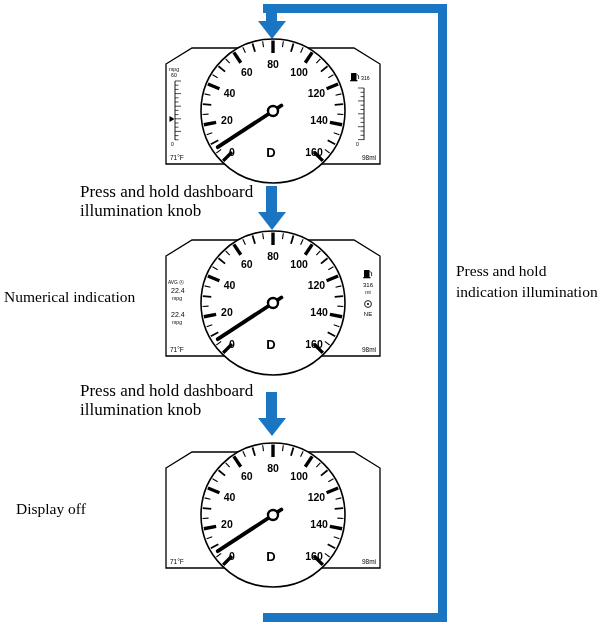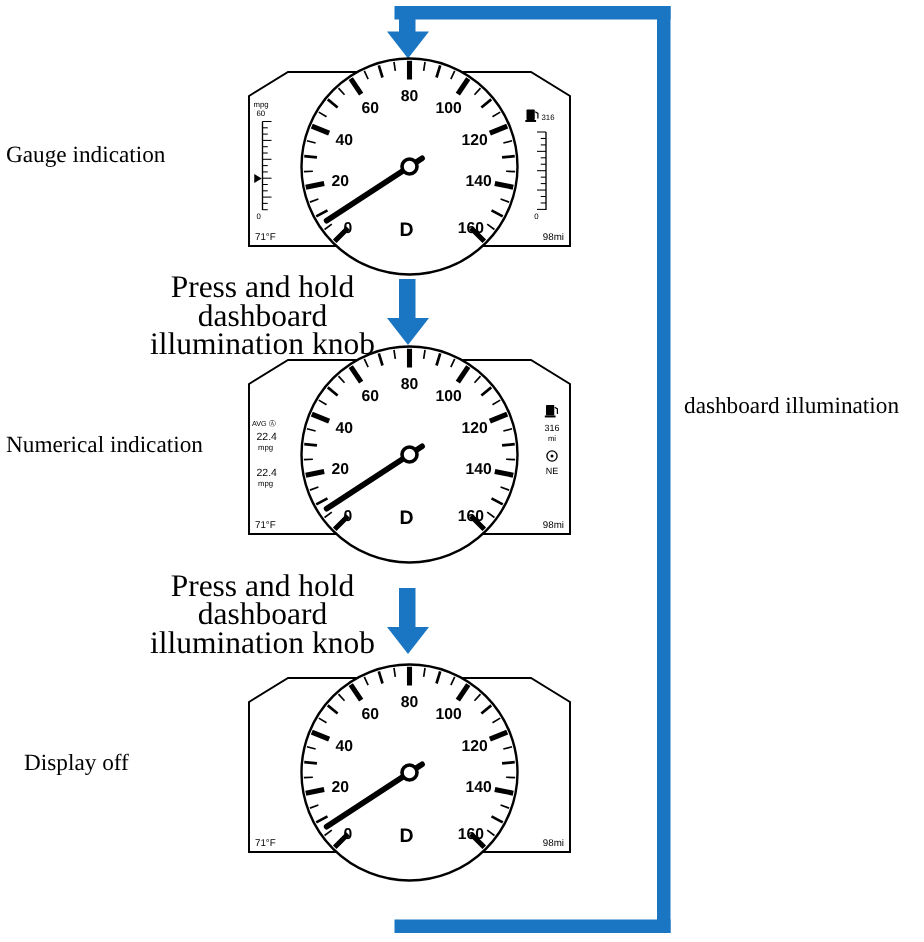--- a/index.html
+++ b/index.html
@@ -1,41 +1,40 @@
 <!DOCTYPE html>
 <html><head>
 <meta charset="utf-8">
 <style>
   html,body{margin:0;padding:0;background:#fff;}
   #stage{
     position:relative;width:616px;height:628px;background:#fff;
     font-family:"Liberation Serif",serif;color:#000;overflow:hidden;
   }
   .state-label{position:absolute;font-size:15.5px;white-space:nowrap;}
-  .trans-text{position:absolute;text-align:center;font-size:21px;line-height:19px;}
+  .trans-text{position:absolute;font-size:17px;line-height:19px;}
   .loop-text{position:absolute;font-size:15.5px;line-height:21px;}
   .bar{position:absolute;}
   .ahead{position:absolute;width:0;height:0;
     border-left:14px solid transparent;border-right:14px solid transparent;
     border-top:18px solid #1a76c2;}
   svg.cluster{position:absolute;overflow:visible;}
   svg.cluster text{fill:#000;font-family:"Liberation Sans",sans-serif;}
 </style>
 </head>
 <body>
 
 <div id="stage">
 
   <div class="bar ablue" style="left: 263px; top: 4px; width: 184px; height: 9px; background: rgb(26, 118, 194);"></div>
   <div class="bar ablue" style="left: 438px; top: 4px; width: 9px; height: 618px; background: rgb(26, 118, 194);"></div>
   <div class="bar ablue" style="left: 263px; top: 613px; width: 184px; height: 9px; background: rgb(26, 118, 194);"></div>
   <div class="bar ablue" style="left: 266px; top: 12px; width: 11px; height: 10px; background: rgb(26, 118, 194);"></div>
   <div class="ahead" style="left: 258px; top: 21px; border-top-color: rgb(26, 118, 194);"></div>
 
-  <div class="state-label" style="left:4px;top:95px">Gauge indication</div>
   <div class="state-label" style="left:4px;top:288px">Numerical indication</div>
   <div class="state-label" style="left:16px;top:500px">Display off</div>
 
   <svg id="cluster1" class="cluster" style="left:158px;top:36px" width="230" height="150" viewBox="0 0 230 150">
       <path d="M8,28 L34,12 L196,12 L222,28 L222,128 L8,128 Z" fill="#fff" stroke="#000" stroke-width="1.3"></path>
       <g font-size="5.2">
         <text x="11" y="35">mpg</text>
         <text x="13" y="41">60</text>
         <line x1="17" y1="45" x2="17" y2="104" stroke="#000" stroke-width="0.9"></line>
         <line x1="17" x2="23" y1="45" y2="45" stroke="#000" stroke-width="0.7"></line>
@@ -268,16 +267,17 @@
   <div class="ahead" style="left: 258px; top: 212px; border-top-color: rgb(26, 118, 194);"></div>
 
   <div class="trans-text" style="left:80px;top:381px;width:190px">
     <div>Press and hold dashboard</div>
     <div>illumination knob</div>
   </div>
   <div class="bar ablue" style="left: 266px; top: 392px; width: 11px; height: 26px; background: rgb(26, 118, 194);"></div>
   <div class="ahead" style="left: 258px; top: 418px; border-top-color: rgb(26, 118, 194);"></div>
 
   <div class="loop-text" style="left:456px;top:260px;width:158px">
-    <div>dashboard illumination</div>
+    <div>Press and hold</div>
+    <div>indication illumination</div>
   </div>
 
 </div>
 
 </body></html>

